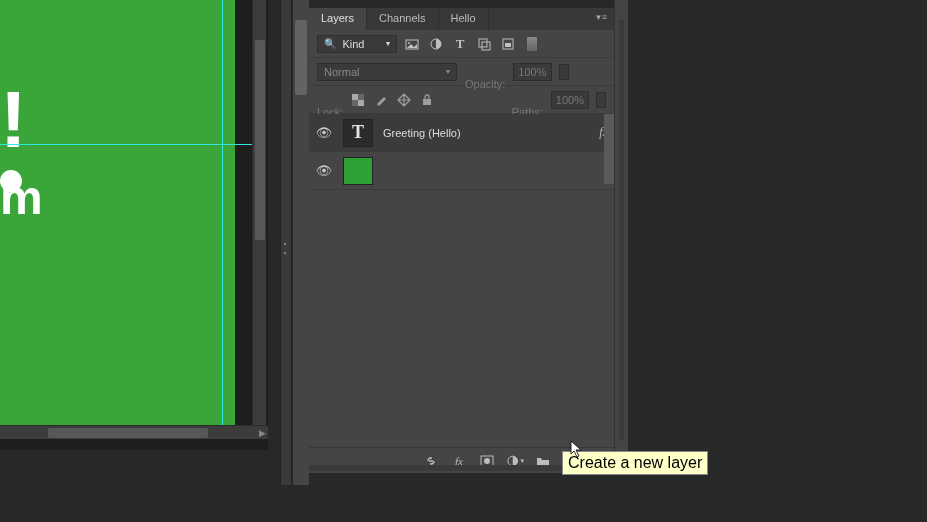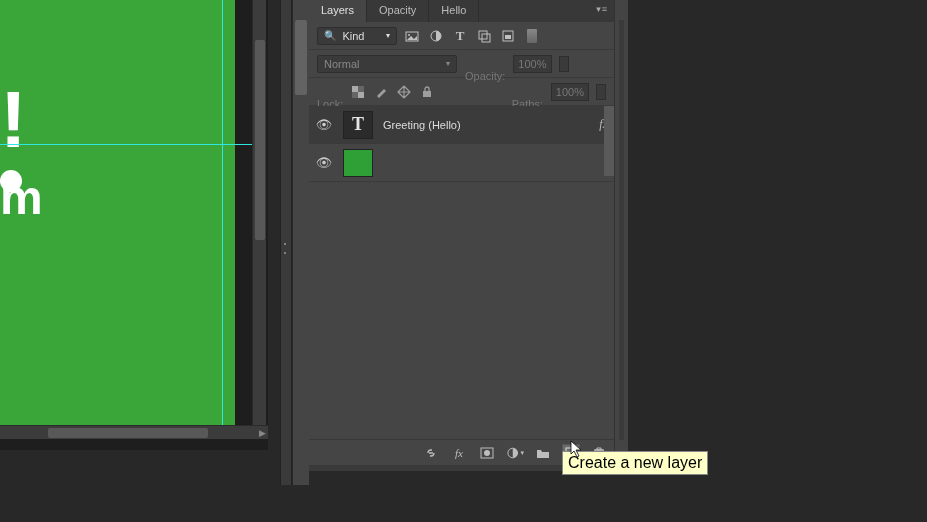--- a/index.html
+++ b/index.html
@@ -16,21 +16,21 @@
 .hscroll-arrow-r { position: absolute; right: 2px; top: 2px; color: #888; font-size: 9px; }
 .vscroll-small { position: absolute; left: 252px; top: 0; width: 14px; height: 425px; background: #3c3c3c; border-left: 1px solid #2a2a2a; }
 .vscroll-thumb { position: absolute; left: 2px; top: 40px; width: 10px; height: 200px; background: #585858; border-radius: 2px; }
 .left-resize { position: absolute; left: 280px; top: 0; width: 12px; height: 485px; background: #3a3a3a; border-left: 1px solid #222; border-right: 1px solid #222; }
 .left-resize-dot { position: absolute; left: 3px; top: 50%; width: 2px; height: 2px; border-radius: 50%; background: #999; }
 .left-resize-dot2 { position: absolute; left: 3px; top: 52%; width: 2px; height: 2px; border-radius: 50%; background: #999; }
 .panel-vscroll { position: absolute; left: 293px; top: 0; width: 16px; height: 485px; background: #454545; }
 .panel-vscroll-thumb { position: absolute; left: 2px; top: 20px; width: 12px; height: 75px; background: #636363; border-radius: 2px; }
 
 
-.layers-panel { position: absolute; left: 309px; top: 0; width: 305px; height: 465px; background: #454545; }
+.layers-panel { position: absolute; left: 309px; top: 8px; width: 305px; height: 465px; background: #454545; }
 .tabs { display: flex; height: 22px; background: #383838; }
 .tab { padding: 4px 12px; color: #bbb; cursor: pointer; border-right: 1px solid #2d2d2d; }
 .tab.active { background: #454545; color: #e0e0e0; }
 .panel-menu { margin-left: auto; padding: 4px 6px; color: #aaa; font-size: 9px; letter-spacing: 1px; }
 .filter-row { display: flex; align-items: center; height: 28px; padding: 0 8px; gap: 8px; border-bottom: 1px solid #3a3a3a; }
 .kind-select { display: flex; align-items: center; gap: 6px; background: #3a3a3a; border: 1px solid #2e2e2e; border-radius: 2px; padding: 2px 6px; width: 80px; color: #ddd; }
 .kind-select .mag { font-size: 10px; }
 .kind-select .arrow { margin-left: auto; font-size: 8px; }
 .filter-icons { display: flex; gap: 10px; }
 .filter-icon { width: 14px; height: 14px; color: #c0c0c0; display: flex; align-items: center; justify-content: center; }
@@ -95,21 +95,21 @@
   <div class="left-resize-dot"></div>
   <div class="left-resize-dot2"></div>
 </div>
 <div class="panel-vscroll">
   <div class="panel-vscroll-thumb"></div>
 </div>
 
 <div class="layers-panel">
   <div class="tabs">
     <div class="tab active">Layers</div>
-    <div class="tab">Opacity</div>
+    <div class="tab">Channels</div>
     <div class="tab">Hello</div>
     <div class="panel-menu">▾≡</div>
   </div>
 
   <div class="filter-row">
     <div class="kind-select">
       <span class="mag">🔍</span>
       <span>Kind</span>
       <span class="arrow">▾</span>
     </div>

